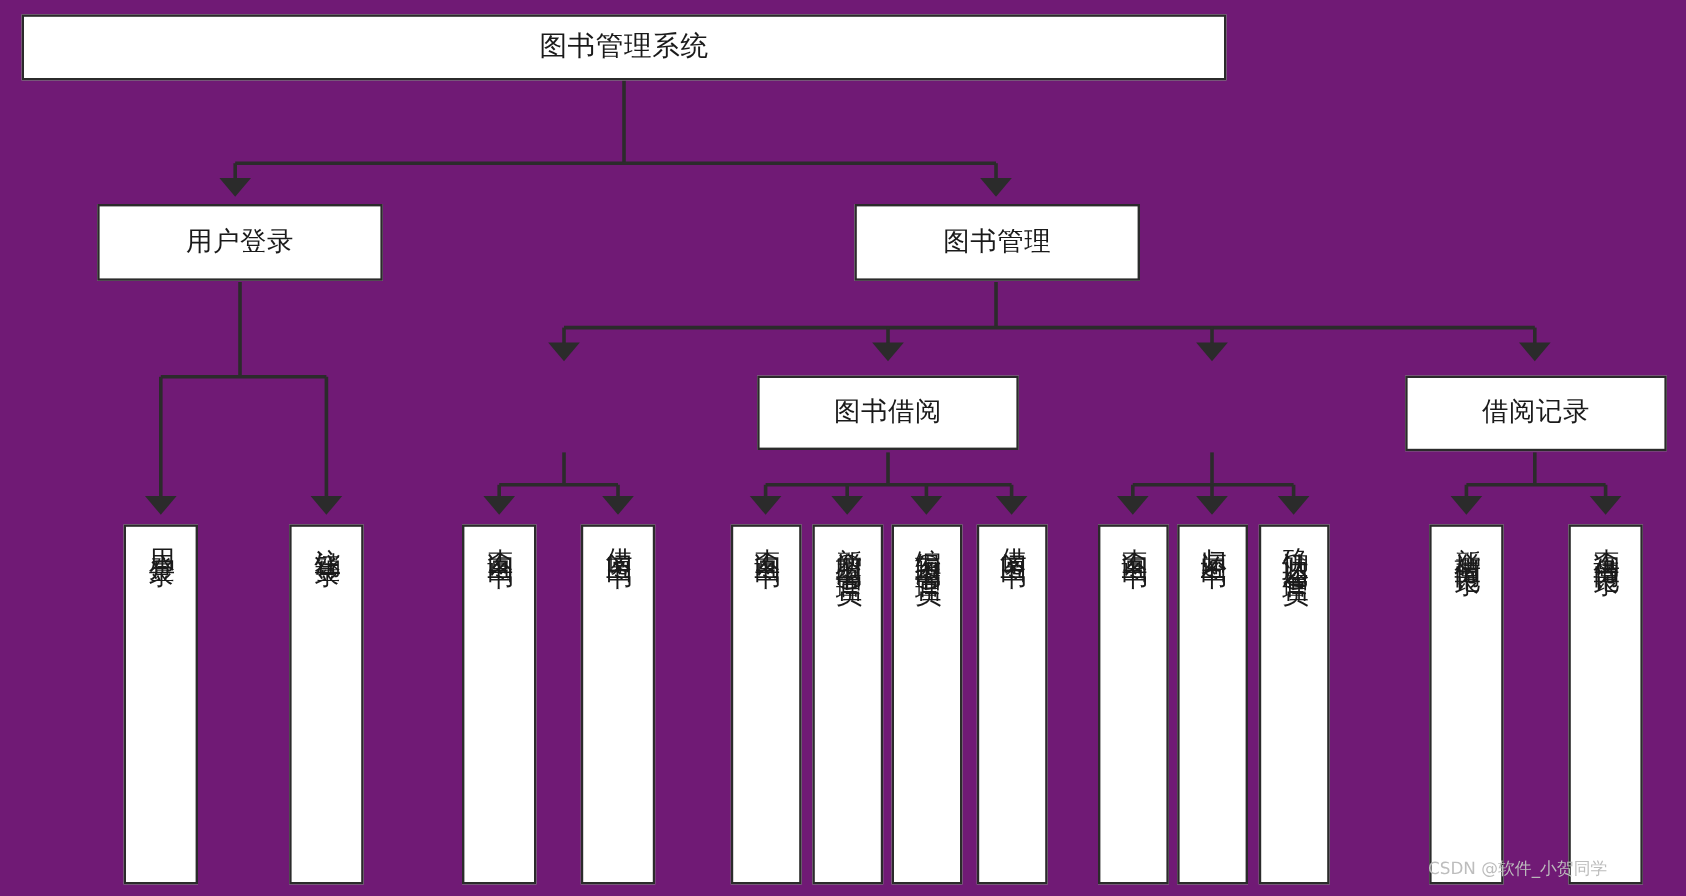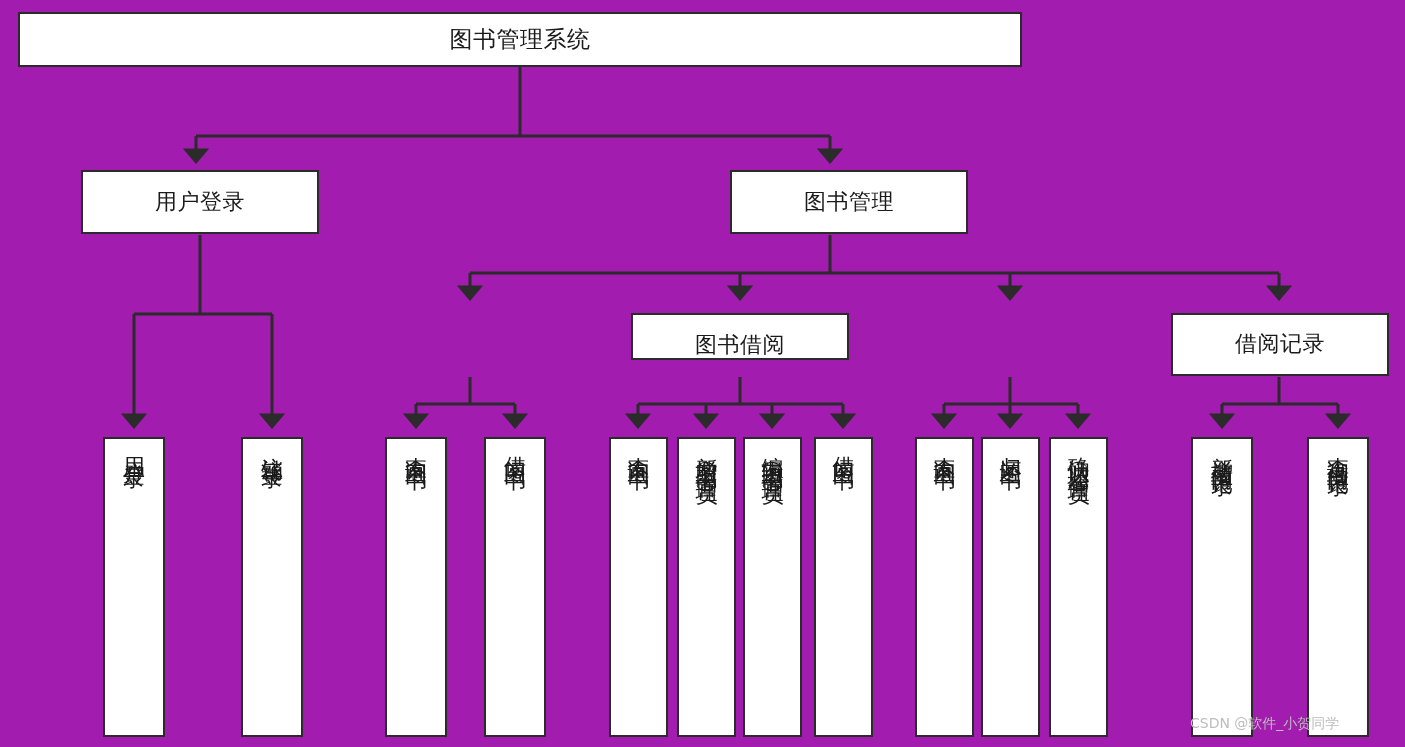--- a/index.html
+++ b/index.html
@@ -10,21 +10,21 @@
   body {
     width: 1405px;
     height: 747px;
     overflow: hidden;
     font-family: "DejaVu Sans", "Liberation Sans", sans-serif;
   }
   #diagram-root {
     position: relative;
     width: 1405px;
     height: 747px;
-    background: #a21caf;
+    background: #701a75;
     text-decoration: underline;
   }
   svg.diagram-canvas {
     position: absolute;
     left: 0;
     top: 0;
     width: 1405px;
     height: 747px;
     display: block;
   }
@@ -144,26 +144,26 @@
   </svg>
 
   <div class="node-box node-horizontal node-root" style="left:18px; top:12px; width:1004px; height:55px;">
     <span class="node-label">图书管理系统</span>
   </div>
 
   <div class="node-box node-horizontal" style="left:81px; top:170px; width:238px; height:64px;">
     <span class="node-label">用户登录</span>
   </div>
 
-  <div class="node-box node-horizontal" style="left:712px; top:170px; width:238px; height:64px;margin-left:18px;">
+  <div class="node-box node-horizontal" style="left:712px; top:170px; width:238px; height:64px;">
     <span class="node-label">图书管理</span>
   </div>
 
 
-  <div class="node-box node-horizontal" style="left:631px; top:313px; width:218px; height:47px;align-items:flex-end;">
+  <div class="node-box node-horizontal" style="left:631px; top:313px; width:218px; height:62px;">
     <span class="node-label">图书借阅</span>
   </div>
 
 
   <div class="node-box node-horizontal" style="left:1171px; top:313px; width:218px; height:63px;">
     <span class="node-label">借阅记录</span>
   </div>
 
   <div class="node-box node-vertical" style="left:103px; top:437px; width:62px; height:300px;">
     <span class="node-label">用户登录</span>

